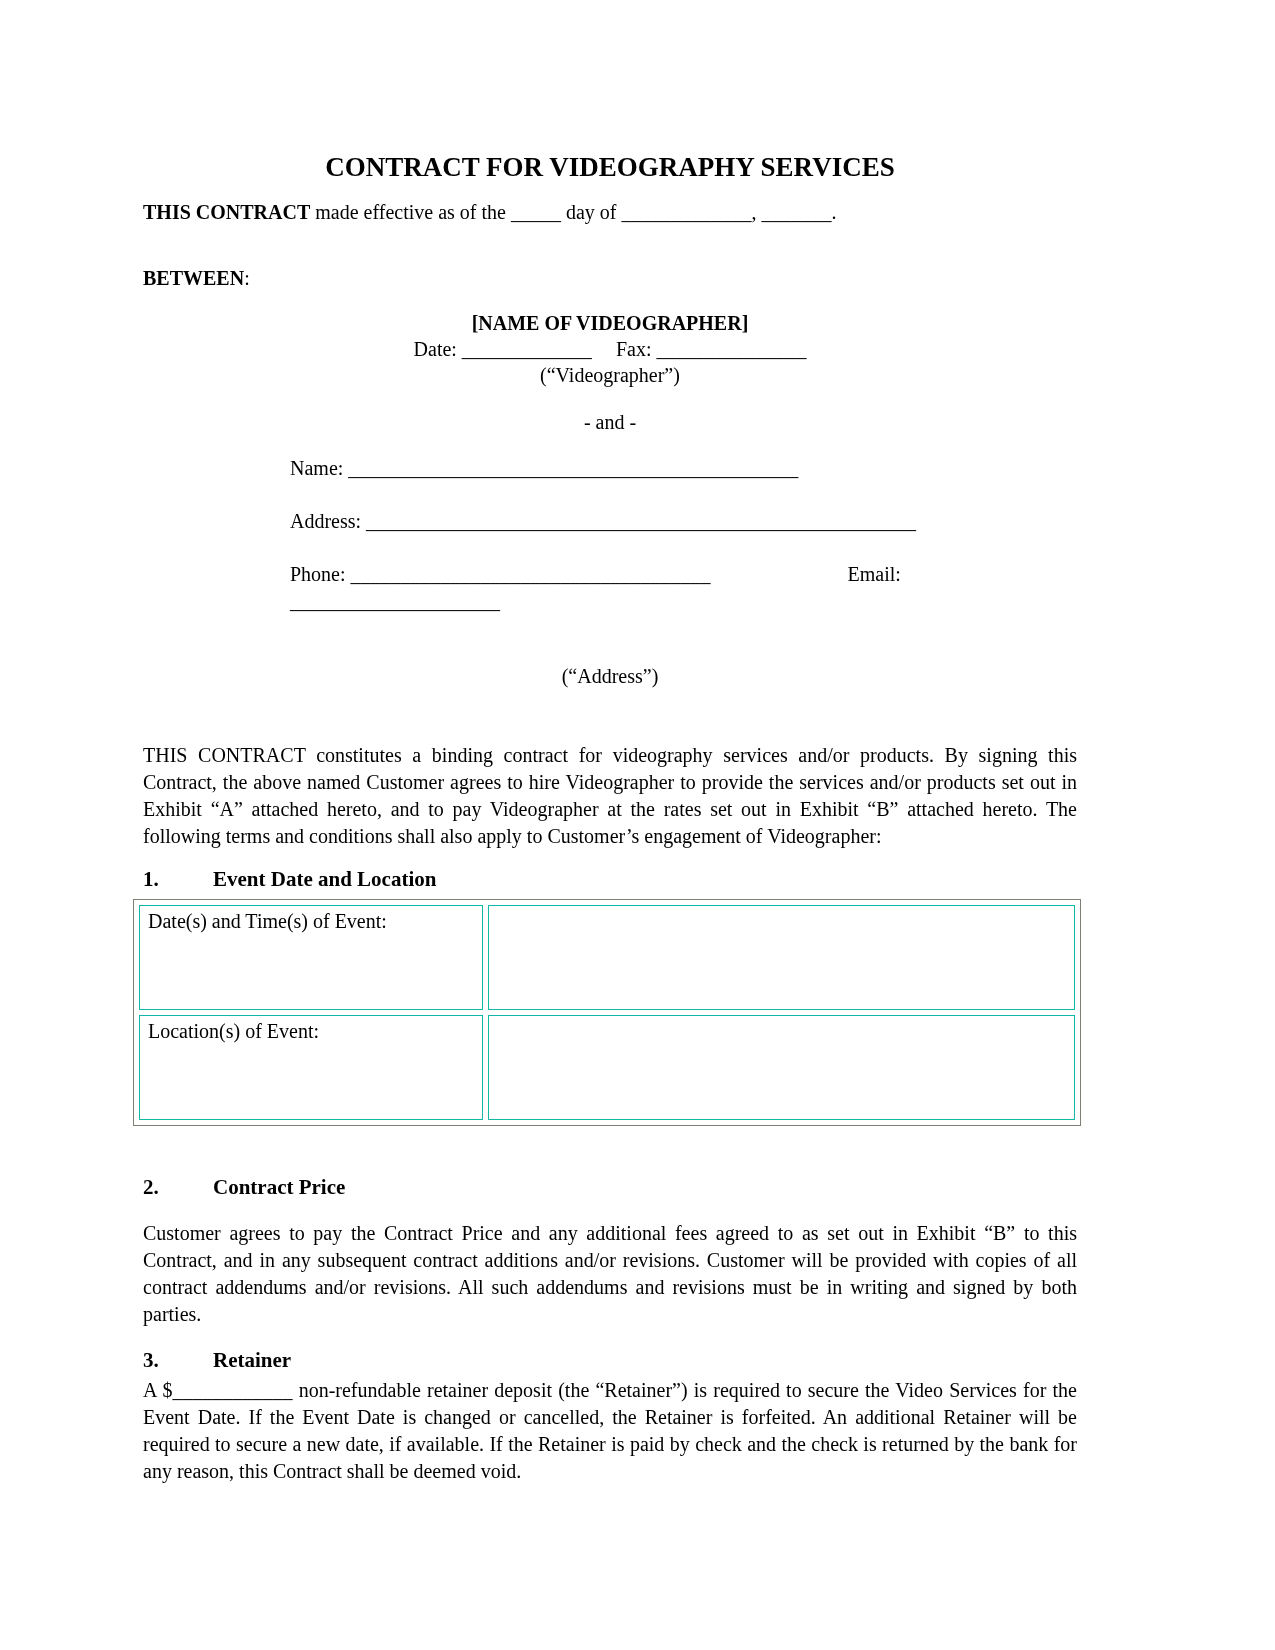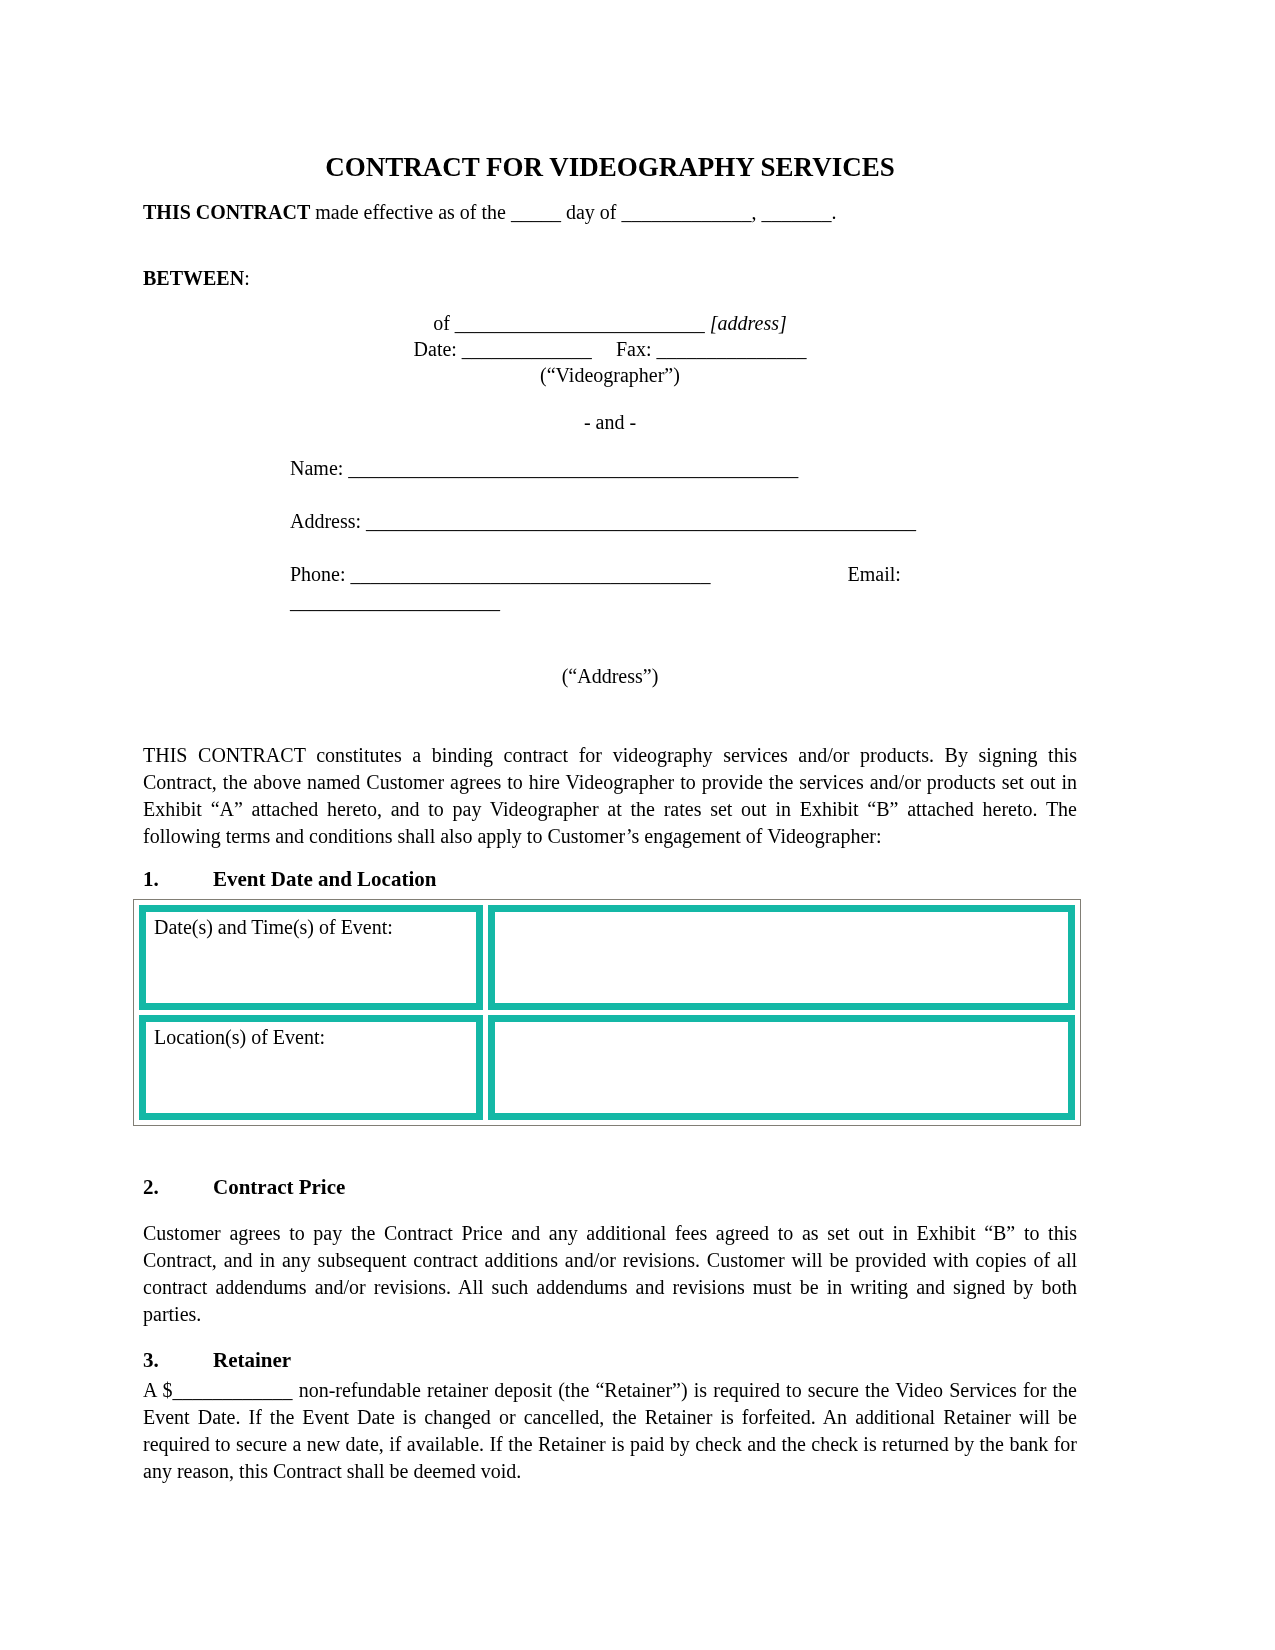--- a/index.html
+++ b/index.html
@@ -61,21 +61,21 @@
   .event-table {
     margin-top: 7px;
     margin-left: -10px;
     width: calc(100% + 14px);
     border: 1px solid #817e75;
     border-collapse: separate;
     border-spacing: 5px;
     background: #ffffff;
   }
   .event-table td {
-    border: 7px solid #14b8a6;
+    border: 1px solid #14b8a6;
     height: 105px;
     vertical-align: top;
     padding: 2px 8px;
   }
   .event-table td.lbl { width: 37%; }
 
   .sec-body-2 { margin-top: 20px; }
   .sec-body-3 { margin-top: 4px; }
 </style>
 </head>
@@ -84,21 +84,21 @@
 <div class="page">
   <div class="content">
 
     <h1 class="doc-title">CONTRACT FOR VIDEOGRAPHY SERVICES</h1>
 
     <p class="intro"><strong>THIS CONTRACT</strong><span> made effective as of the _____ day of _____________, _______.</span></p>
 
     <p class="between"><strong>BETWEEN</strong><span>:</span></p>
 
     <div class="vid-block">
-      <p><span>of </span><span>_________________________</span><em> [address]</em></p>
+      <p><strong>[NAME OF VIDEOGRAPHER]</strong></p>
       <p><span>Date: _____________</span><span class="fax-seg">Fax: _______________</span></p>
       <p>(“Videographer”)</p>
     </div>
 
     <p class="and-sep">- and -</p>
 
     <div class="cust-block">
       <p>Name: _____________________________________________</p>
       <p>Address: _______________________________________________________</p>
       <p><span>Phone: ____________________________________</span><span class="email-seg">Email: _____________________</span></p>

